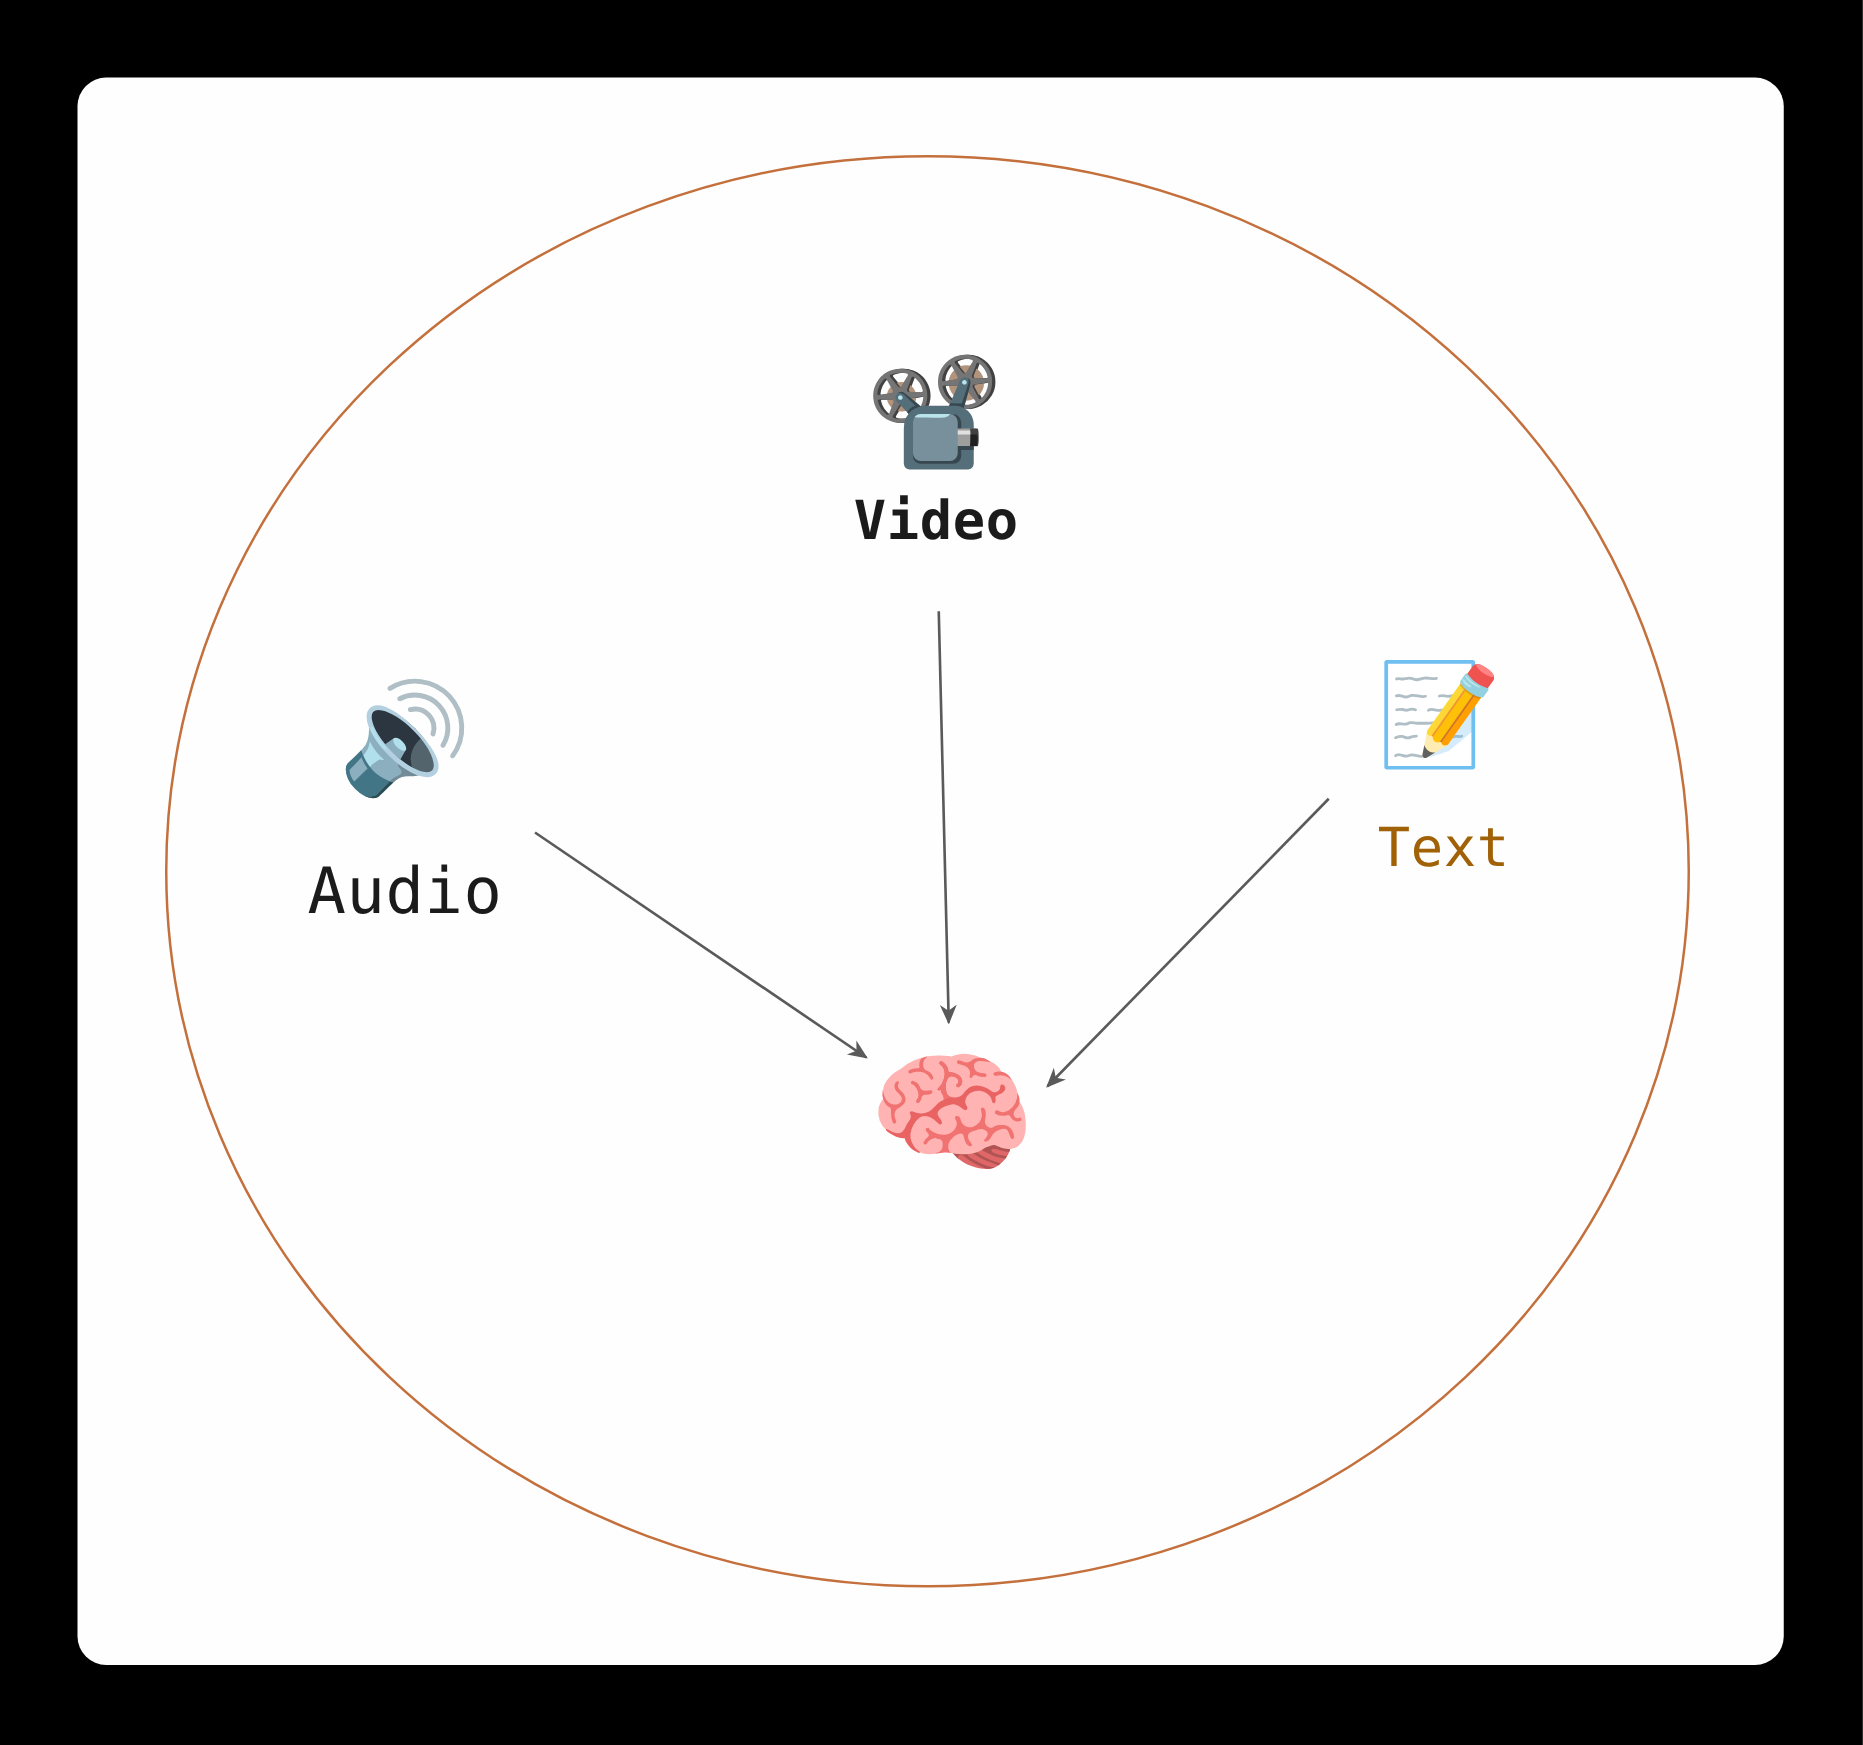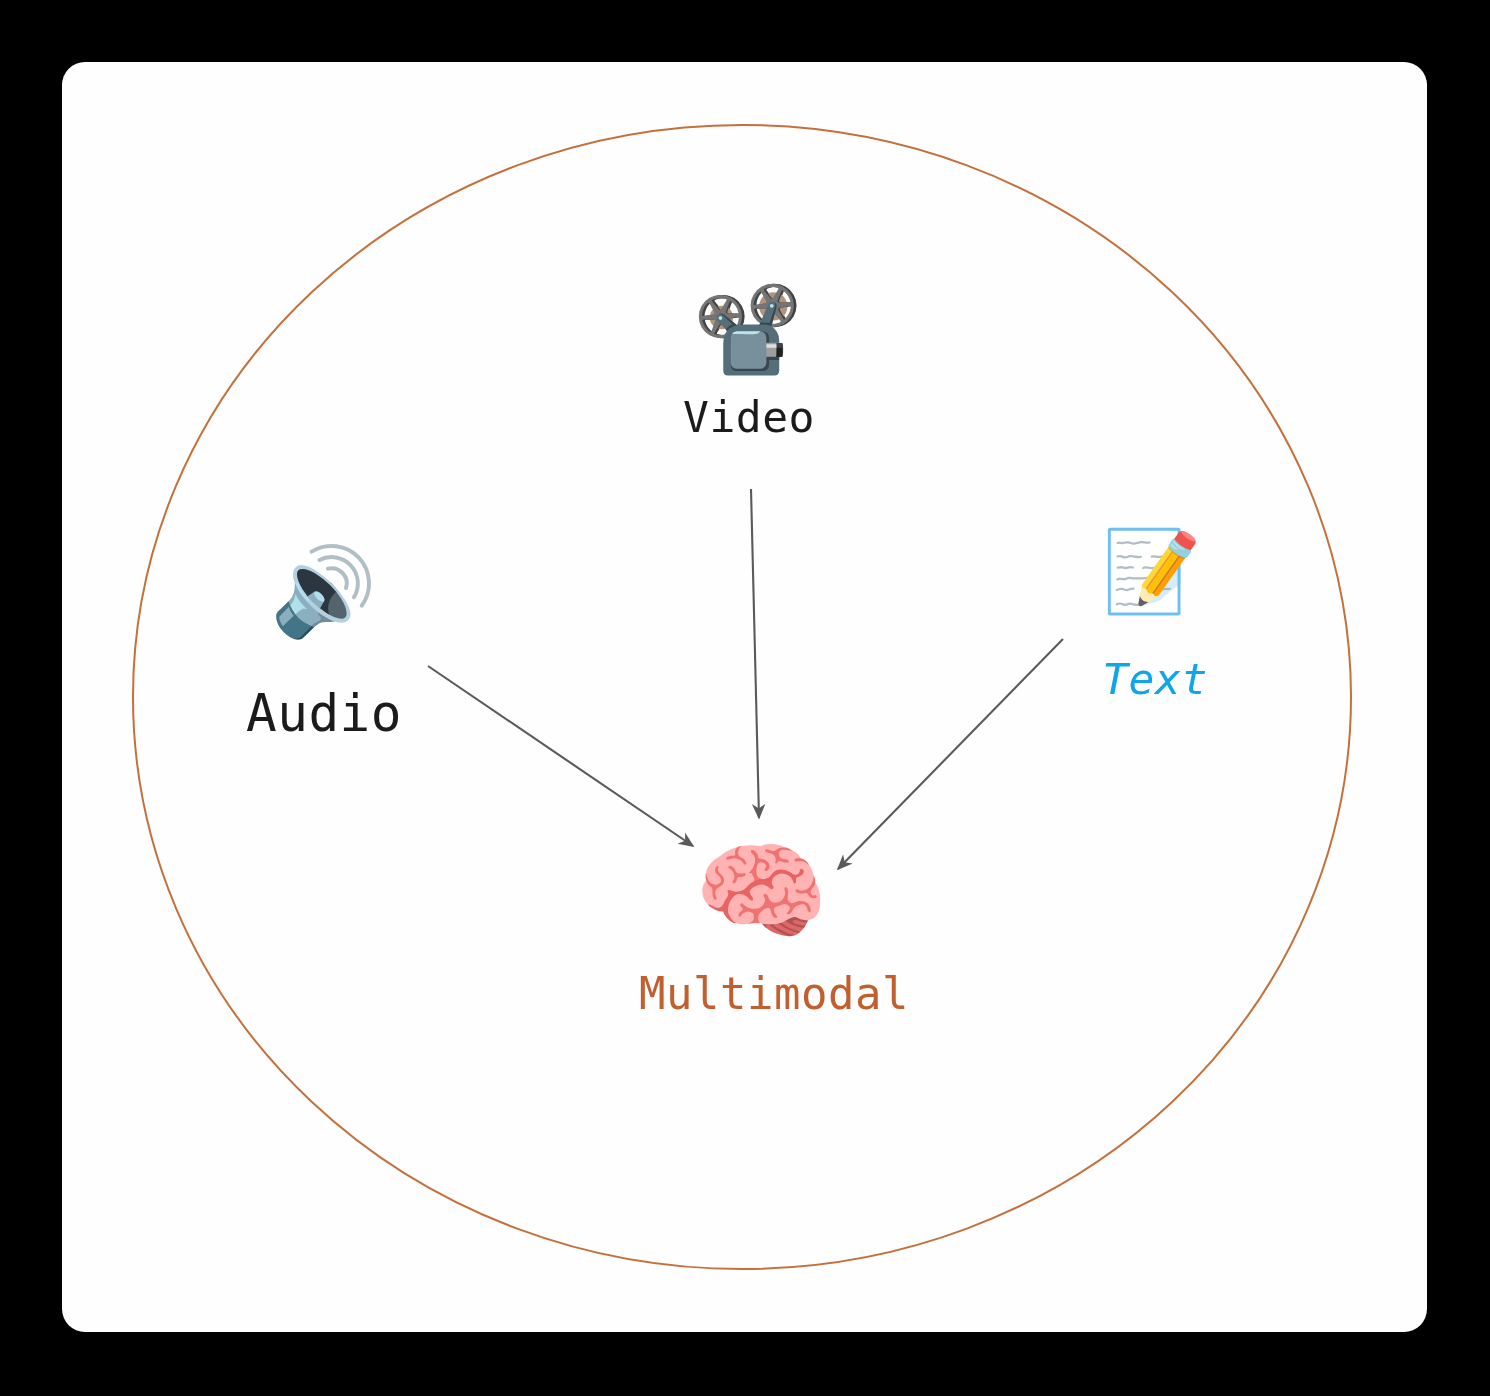--- a/index.html
+++ b/index.html
@@ -72,20 +72,21 @@
     left: 0;
     top: 286px;
     width: 1490px;
   }
   #node-video .node-icon { font-size: 88px; margin-left: 6px; }
   #node-video .node-label {
     font-size: 43px;
     color: #1b1b1b;
     margin-top: 18px;
     margin-left: 8px;
+    font-weight: bold;
   }
 
   
   #node-audio {
     left: 208px;
     top: 548px;
     width: 232px;
   }
   #node-audio .node-icon { font-size: 86px; margin-left: 0px; }
   #node-audio .node-label {
@@ -156,21 +157,20 @@
     <span class="node-label" style="color: rgb(27, 27, 27);">Video</span>
   </div>
 
   <div class="node" id="node-audio">
     <span class="node-icon">🔊</span>
     <span class="node-label" style="color: rgb(27, 27, 27);">Audio</span>
   </div>
 
   <div class="node" id="node-text">
     <span class="node-icon">📝</span>
-    <span class="node-label" style="color: #0ea5e9; font-style: italic;">Text</span>
+    <span class="node-label" style="color: #a16207;">Text</span>
   </div>
 
   <div class="node" id="node-multimodal">
     <span class="node-icon">🧠</span>
-    <span class="node-label" style="color: rgb(193, 96, 46);">Multimodal</span>
   </div>
 
 </div>
 
 </body></html>

